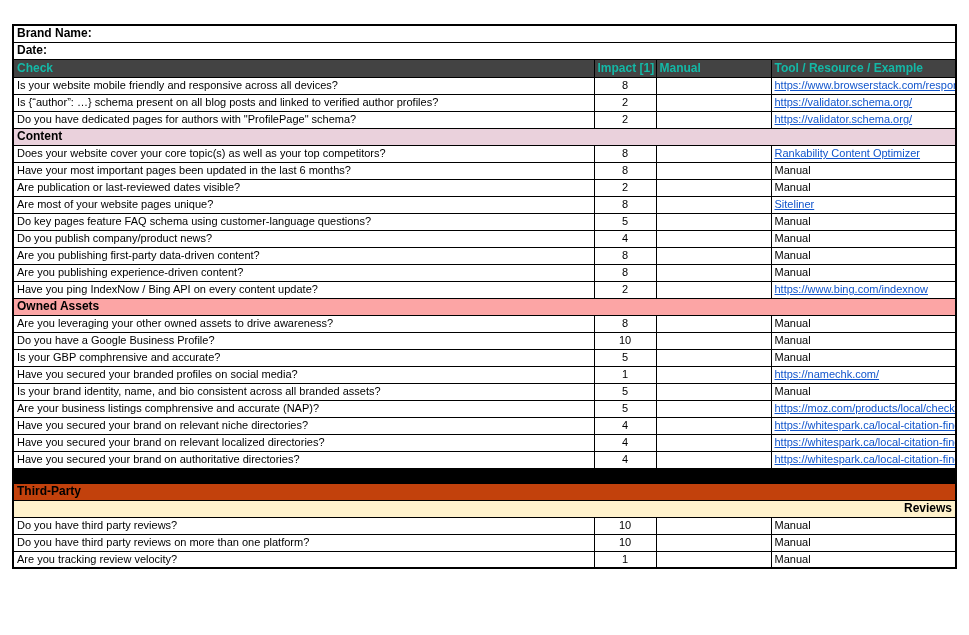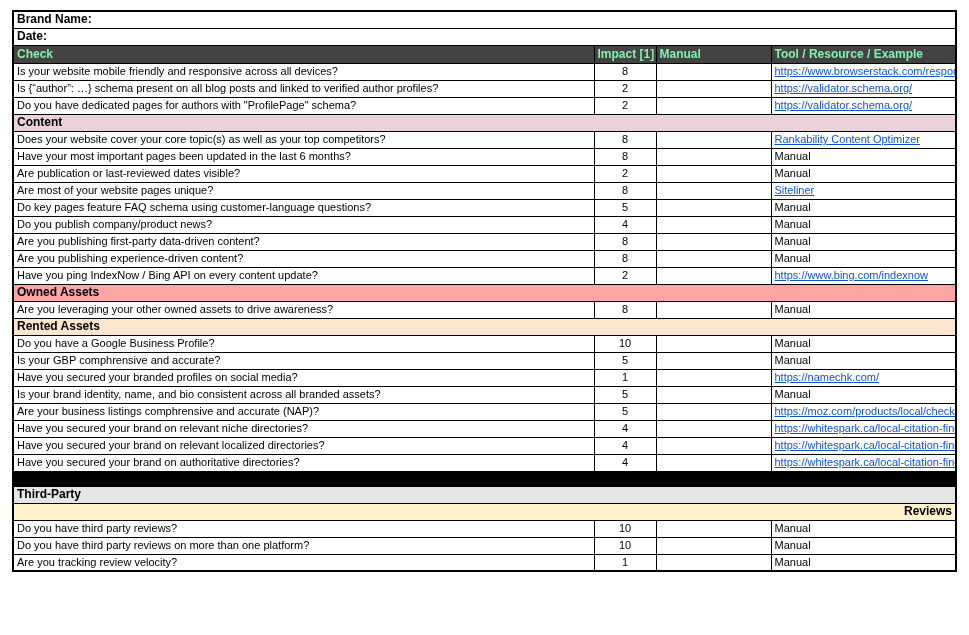--- a/index.html
+++ b/index.html
@@ -4,21 +4,21 @@
 <style>
   * { box-sizing: border-box; }
   html, body { margin: 0; padding: 0; }
   body {
     width: 969px; height: 635px;
     background: #ffffff;
     font-family: "Liberation Sans", sans-serif;
     position: relative;
     overflow: hidden;
   }
-  .sheet { position: absolute; left: 12px; top: 10px; }
+  .sheet { position: absolute; left: 12px; top: 24px; }
   table.checklist {
     border-collapse: collapse;
     table-layout: fixed;
     width: 943px;
     border: 2px solid #000;
   }
   td {
     border: 1px solid #000;
     height: 17px;
     padding: 0 3px;
@@ -26,21 +26,21 @@
     line-height: 15px;
     color: #000;
     overflow: hidden;
     white-space: nowrap;
     vertical-align: middle;
   }
   td.meta-cell { font-weight: bold; font-size: 12px; }
   tr.meta-alt td { background: #f3f3f3; }
   tr.header-row td {
     background: #434343;
-    color: #86efac;
+    color: #14b8a6;
     font-weight: bold;
     font-size: 12px;
     height: 18px;
   }
   td.impact-cell { text-align: center; }
   td.section-cell { font-weight: bold; font-size: 12px; }
   td.divider-cell { background: #000000; height: 15px; }
   a.tool-link { color: #1155cc; text-decoration: underline; cursor: pointer; }
 </style>
 </head>
@@ -145,23 +145,20 @@
         <tr>
           <td colspan="4" class="section-cell" style="background: #fca5a5;">Owned Assets</td>
         </tr>
         <tr>
           <td class="check-cell">Are you leveraging your other owned assets to drive awareness?</td>
           <td class="impact-cell">8</td>
           <td class="status-cell"></td>
           <td class="tool-cell">Manual</td>
         </tr>
         <tr>
-          <td colspan="4" class="section-cell" style="background: rgb(252, 229, 205);">Rented Assets</td>
-        </tr>
-        <tr>
           <td class="check-cell">Do you have a Google Business Profile?</td>
           <td class="impact-cell">10</td>
           <td class="status-cell"></td>
           <td class="tool-cell">Manual</td>
         </tr>
         <tr>
           <td class="check-cell">Is your GBP comphrensive and accurate?</td>
           <td class="impact-cell">5</td>
           <td class="status-cell"></td>
           <td class="tool-cell">Manual</td>
@@ -199,21 +196,21 @@
         <tr>
           <td class="check-cell">Have you secured your brand on authoritative directories?</td>
           <td class="impact-cell">4</td>
           <td class="status-cell"></td>
           <td class="tool-cell"><a href="#" class="tool-link">https://whitespark.ca/local-citation-finde</a></td>
         </tr>
         <tr>
           <td colspan="4" class="divider-cell"></td>
         </tr>
         <tr>
-          <td colspan="4" class="section-cell" style="background: #e5e5e5;">Third-Party</td>
+          <td colspan="4" class="section-cell" style="background: #c2410c;">Third-Party</td>
         </tr>
         <tr>
           <td colspan="4" class="section-cell" style="background: rgb(255, 242, 204); text-align: right;">Reviews</td>
         </tr>
         <tr>
           <td class="check-cell">Do you have third party reviews?</td>
           <td class="impact-cell">10</td>
           <td class="status-cell"></td>
           <td class="tool-cell">Manual</td>
         </tr>

